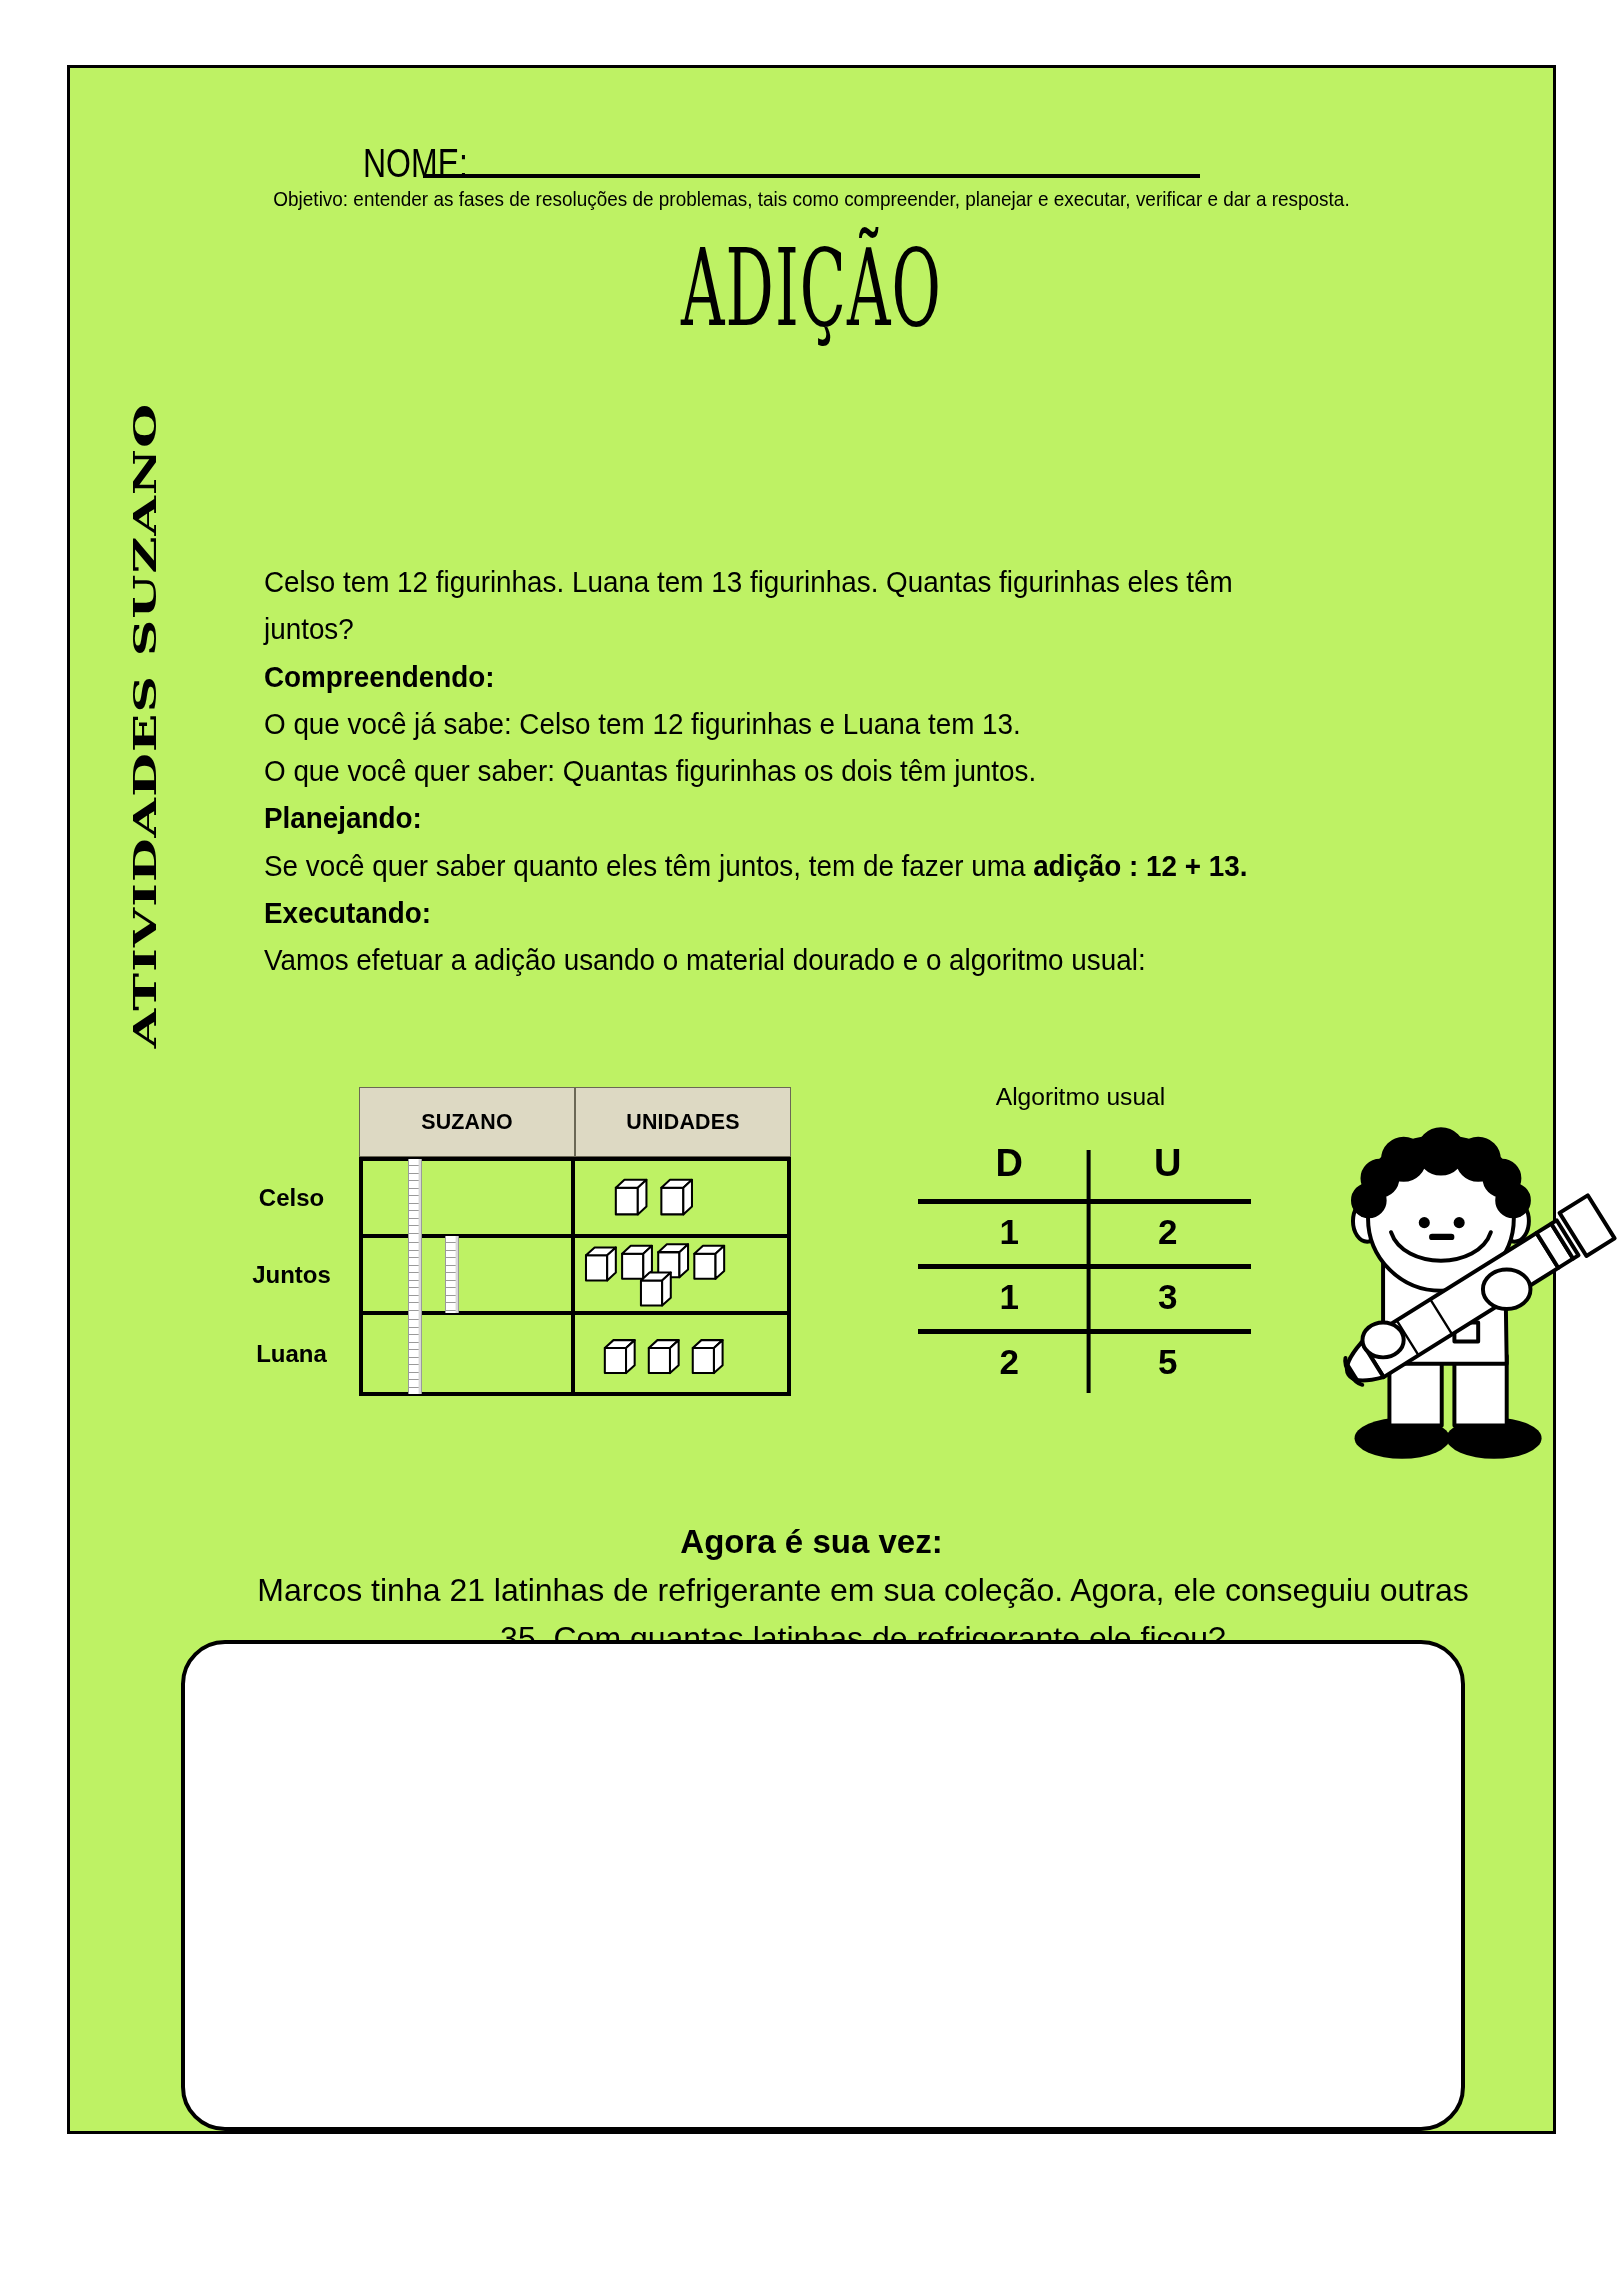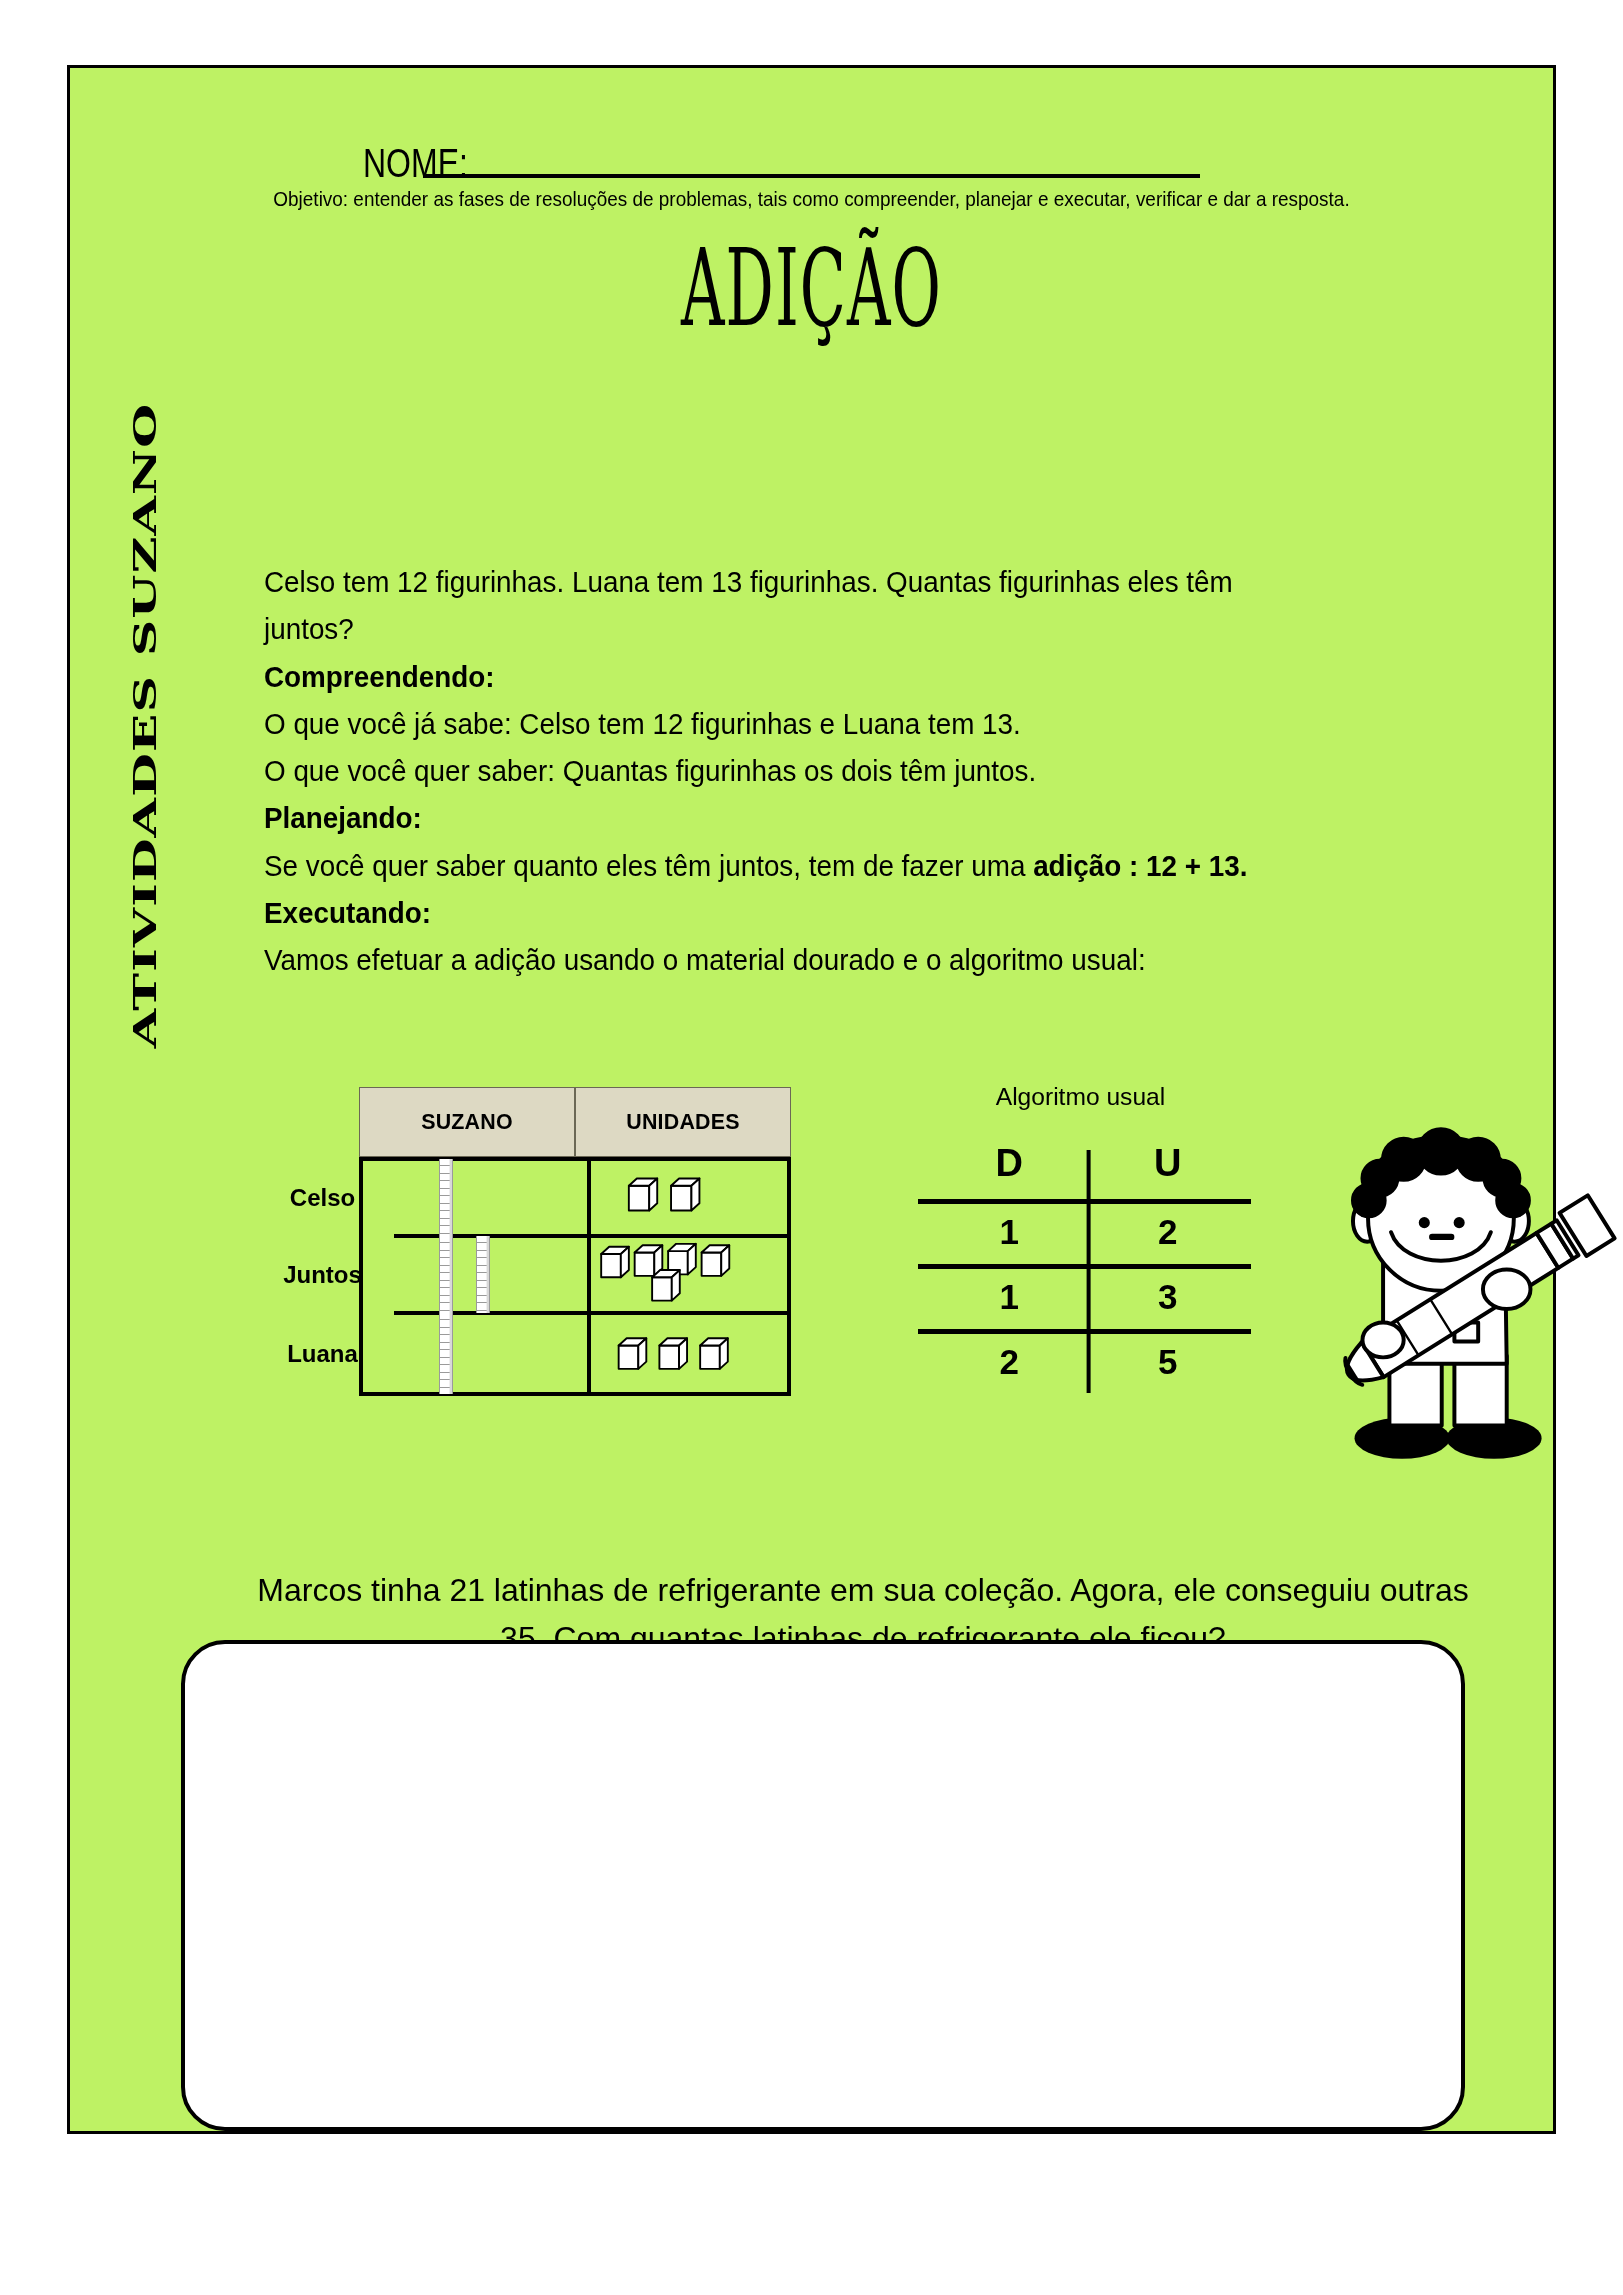--- a/index.html
+++ b/index.html
@@ -121,21 +121,20 @@
     border: 0.8px solid #6b6855;
     display: flex; align-items: center; justify-content: center;
     font-weight: 700;
     font-size: 21.4px;
     letter-spacing: 0.2px;
   }
   .mat-body {
     border: 4px solid #000;
     border-top: 4px solid #000;
     position: relative;
-    padding-left: 31px;
   }
   .mat-row {
     display: flex;
     height: 77px;
     border-bottom: 4px solid #000;
     position: relative;
   }
   .mat-row:last-child { border-bottom: none; }
   .mat-col-d { width: 50%; border-right: 4px solid #000; position: relative; }
   .mat-col-u { width: 50%; position: relative; }
@@ -457,20 +456,21 @@
         <path d="M356,230 L398,230 L398,294 L356,294 Z"></path>
         <path d="M110,236 L110,288" fill="none" stroke-width="3"></path>
         <path d="M160,236 L160,288" fill="none" stroke-width="3"></path>
       </g>
 
       <ellipse cx="96" cy="300" rx="26" ry="22"></ellipse>
       <ellipse cx="252" cy="236" rx="30" ry="25"></ellipse>
     </g>
   </svg>
 
+  <div class="agora-head">Agora é sua vez:</div>
   <div class="agora-body">
     <div>Marcos tinha 21 latinhas de refrigerante em sua coleção. Agora, ele conseguiu outras</div>
     <div>35. Com quantas latinhas de refrigerante ele ficou?</div>
   </div>
 
   <div class="answer-box"></div>
 
 </div>
 
 

